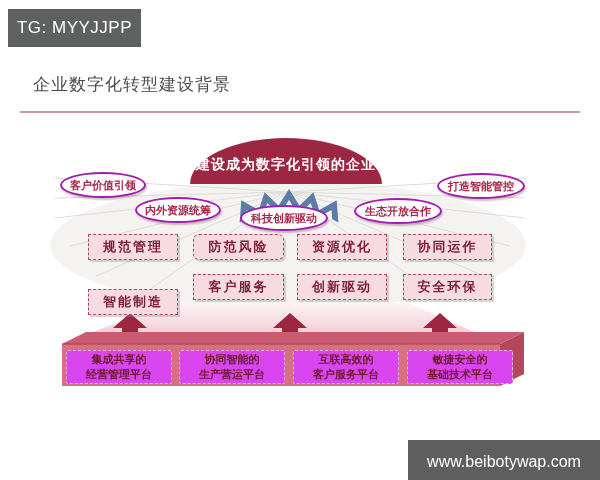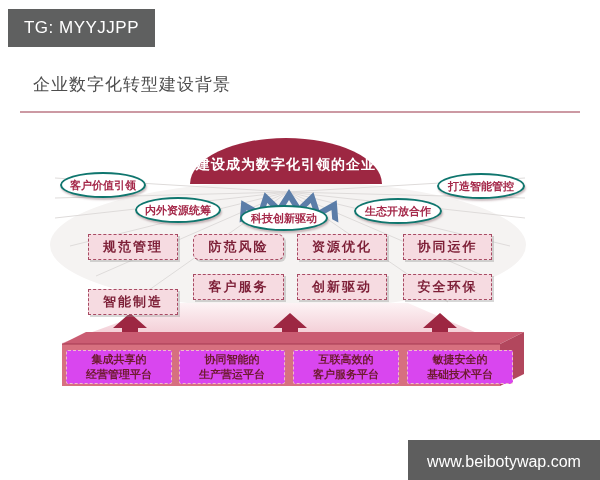--- a/index.html
+++ b/index.html
@@ -2,36 +2,36 @@
 <html><head>
 <meta charset="utf-8">
 <style>
   html,body{margin:0;padding:0;background:#ffffff;}
   .slide{
     position:relative;width:600px;height:480px;background:#ffffff;overflow:hidden;
     font-family:"Liberation Sans","DejaVu Sans",sans-serif;
   }
   
   .tg-banner{
-    position:absolute;left:8px;top:9px;width:147px;height:38px;background:#5f6060;
+    position:absolute;left:8px;top:9px;width:133px;height:38px;background:#5f6060;
     color:#ffffff;font-size:17px;display:flex;align-items:center;justify-content:center;
     letter-spacing:.5px;
   }
   
   .slide-title{
     position:absolute;left:33px;top:73px;font-size:17px;color:#4d4d4d;letter-spacing:1px;
   }
   .title-divider{
     position:absolute;left:20px;top:111px;width:560px;height:2px;background:#cc99a3;
   }
   
   .decor{position:absolute;left:0;top:0;width:600px;height:480px;z-index:1;}
   
   .driver{
-    position:absolute;z-index:3;background:#ffffff;border:2px solid #0f766e;border-radius:50%;
+    position:absolute;z-index:3;background:#ffffff;border:2px solid #a21caf;border-radius:50%;
     color:#a5294a;font-weight:bold;font-size:11px;display:flex;align-items:center;justify-content:center;
     box-shadow:1px 2px 2px rgba(90,40,50,.3);white-space:nowrap;
   }
   
   .vision-text{
     position:absolute;left:190px;top:156px;width:192px;z-index:3;text-align:center;
     color:#ffffff;font-weight:bold;font-size:14px;letter-spacing:1px;white-space:nowrap;
   }
   
   .cap-box{

